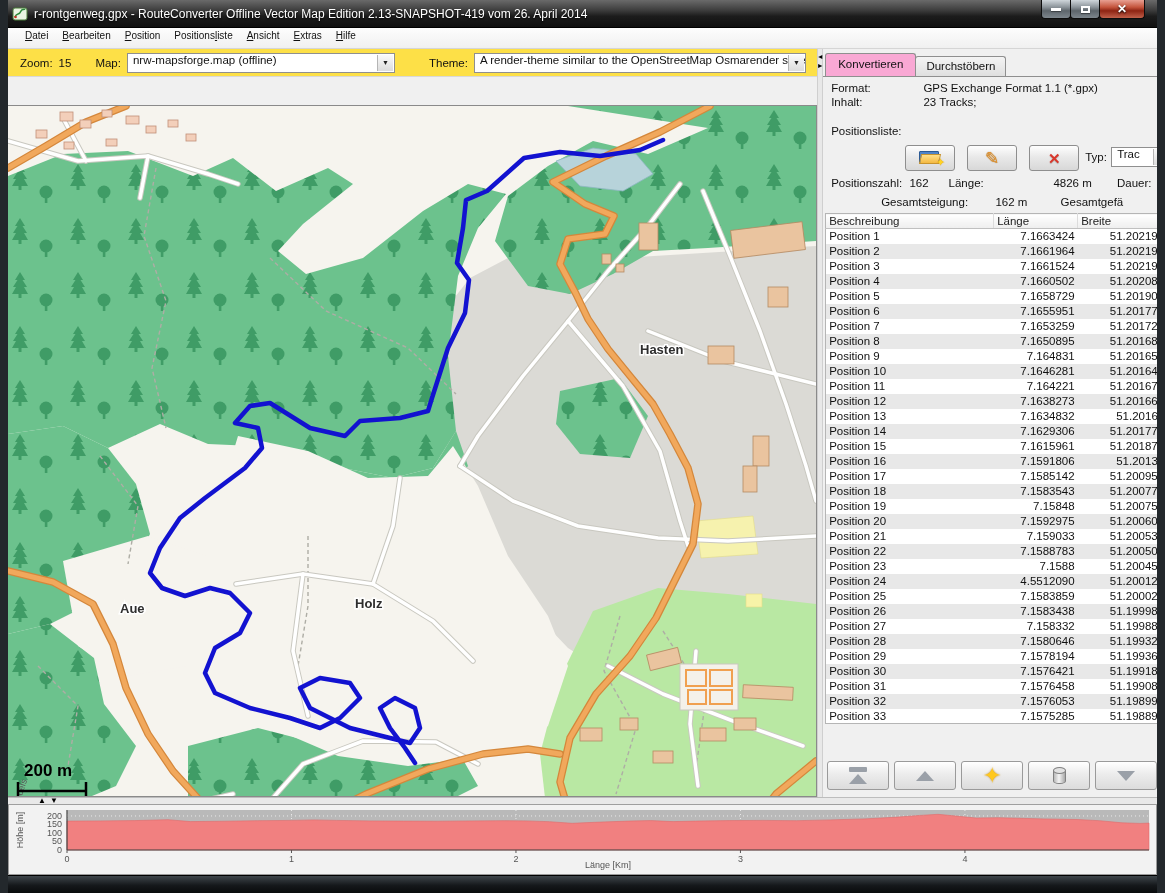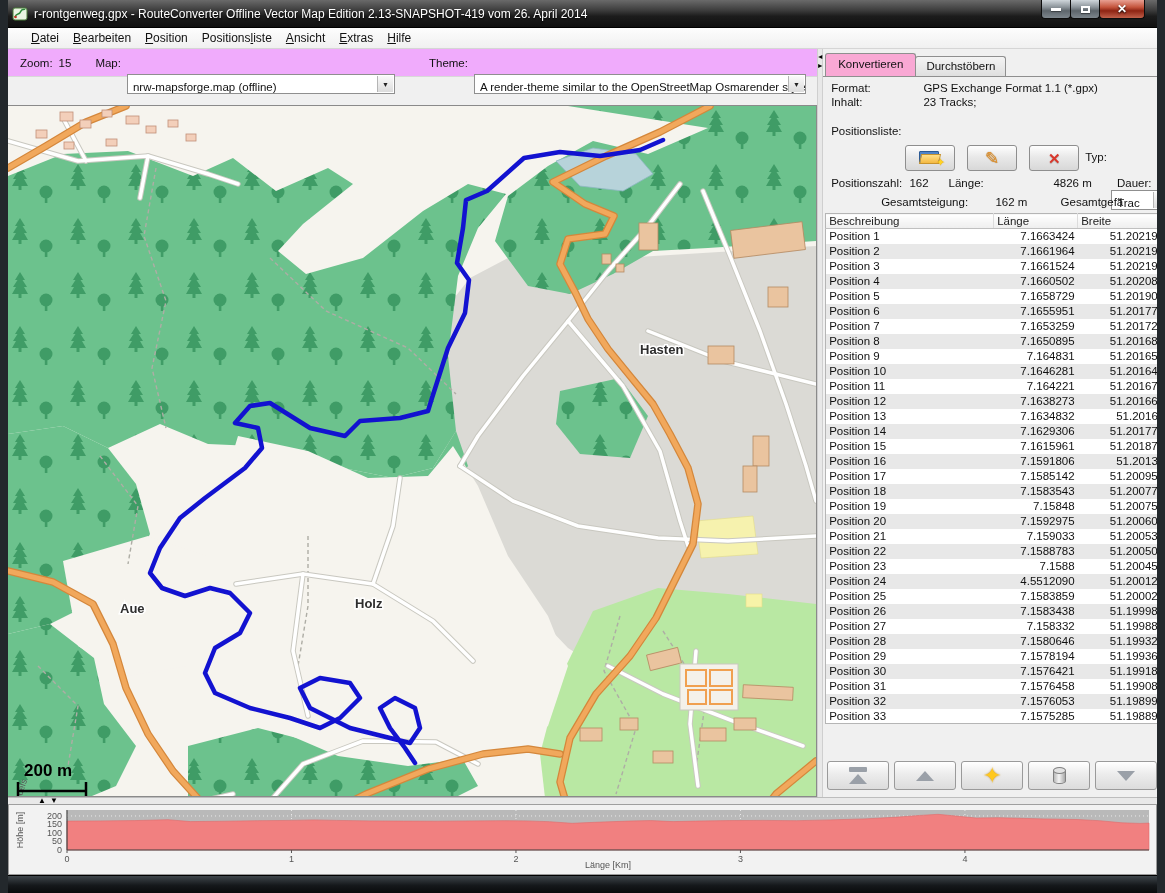--- a/index.html
+++ b/index.html
@@ -16,30 +16,30 @@
   .wbtn{height:19px;border:1px solid #0c0c0c;border-top:none;display:flex;align-items:center;
     justify-content:center;background:linear-gradient(#cfd6db,#8b9399 40%,#5d656b 60%,#7d868d);
     border-radius:0 0 4px 4px;margin-left:-1px;}
   .wbtn.min{width:30px;}.wbtn.max{width:30px;}
   .wbtn.close{width:46px;background:linear-gradient(#e8a092,#c4543c 40%,#8e2413 60%,#c1604a);}
   .wbtn .bar{width:10px;height:3px;background:#fff;box-shadow:0 1px 1px #00000066;}
   .wbtn .box{width:9px;height:7px;border:2px solid #fff;box-shadow:0 1px 1px #00000066;}
   .wbtn .x{color:#fff;font-size:12px;font-weight:bold;text-shadow:0 1px 2px #000;line-height:1;}
   
   #menubar{height:21px;background:linear-gradient(#fdfdfd,#f0f0f0);border-bottom:1px solid #d5d5d5;
-    display:flex;align-items:center;font-size:12px;color:#111;padding-left:16px;}
+    display:flex;font-size:10px;color:#111;padding-left:10px;}
   .mi{padding:2px 7px;cursor:default;}
   
   #main{display:flex;height:748px;}
   #leftcol{width:812px;display:flex;flex-direction:column;}
   #toolbar{height:28px;display:flex;align-items:center;font-size:11.5px;color:#111;
-    background:#f0abfc;border-bottom:1px solid #d8d8d8;padding-left:12px;gap:6px;}
+    background:#fde047;border-bottom:1px solid #d8d8d8;padding-left:12px;gap:6px;}
   .tlabel{white-space:nowrap;}
   .combo{position:relative;background:#fff;border:1px solid #8f8f8f;height:20px;display:flex;
-    align-items:flex-end;font-size:11.5px;padding:0 20px 0 5px;white-space:nowrap;overflow:hidden;margin-top:43px;}
+    align-items:flex-start;font-size:11.5px;padding:0 20px 0 5px;white-space:nowrap;overflow:hidden;}
   .combo .arr{position:absolute;right:1px;top:1px;bottom:1px;width:16px;
     background:linear-gradient(#fafafa,#dcdcdc);border-left:1px solid #b5b5b5;display:flex;
     align-items:center;justify-content:center;font-size:7px;color:#222;}
   #map-combo{width:268px;margin-right:28px;}
   #theme-combo{width:332px;}
   #mapwrap{flex:1;border:1px solid #8a8a8a;border-left:none;background:#f7f5ef;overflow:hidden;position:relative;margin-top:28px;}
   #vsplit{width:6px;background:#e8e8e8;border-left:1px solid #cfcfcf;border-right:1px solid #cfcfcf;
     display:flex;flex-direction:column;align-items:center;padding-top:4px;gap:2px;font-size:7px;color:#000;}
   
   #panel{width:335px;position:relative;background:#f0f0f0;overflow:hidden;font-size:11.5px;color:#111;}

